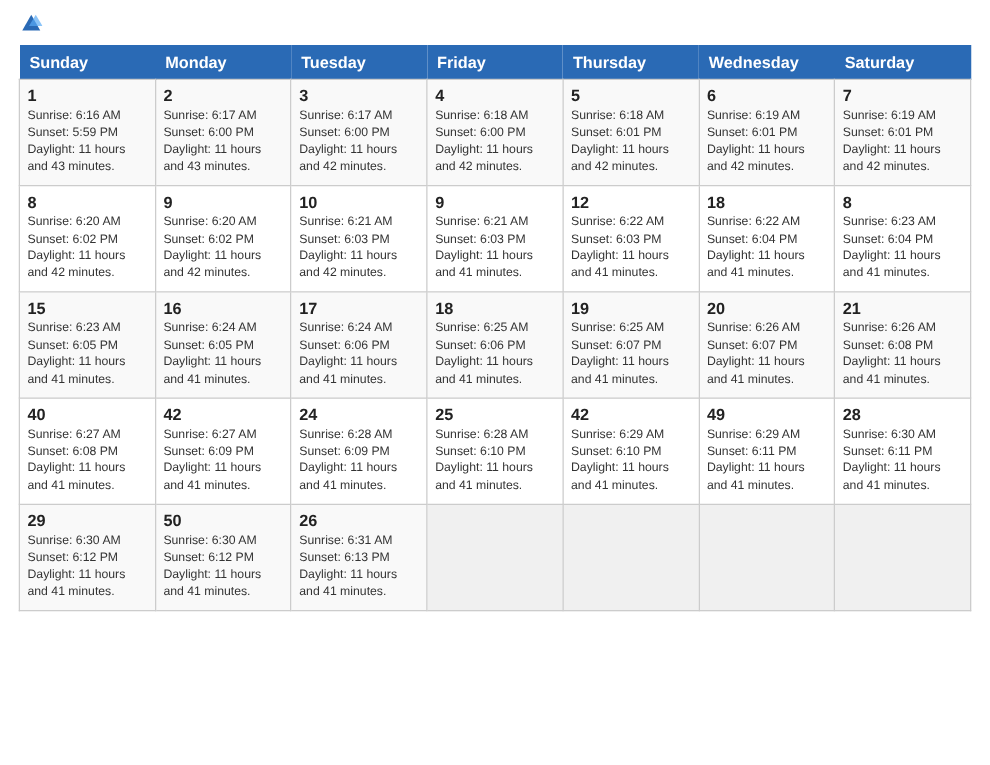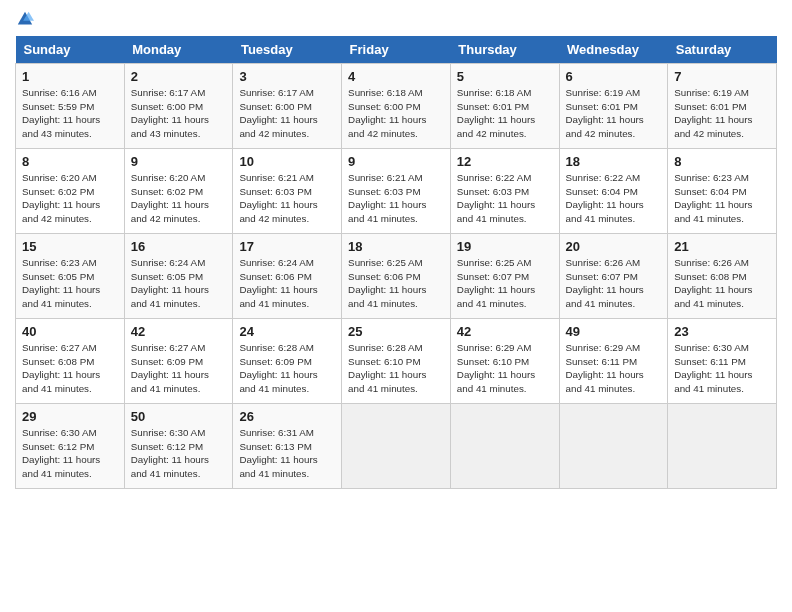--- a/index.html
+++ b/index.html
@@ -156,21 +156,21 @@
         <td><span class="day-num">20</span><span class="day-info">Sunrise: 6:26 AM<br>Sunset: 6:07 PM<br>Daylight: 11 hours and 41 minutes.</span></td>
         <td><span class="day-num">21</span><span class="day-info">Sunrise: 6:26 AM<br>Sunset: 6:08 PM<br>Daylight: 11 hours and 41 minutes.</span></td>
       </tr>
       <tr>
         <td><span class="day-num">40</span><span class="day-info">Sunrise: 6:27 AM<br>Sunset: 6:08 PM<br>Daylight: 11 hours and 41 minutes.</span></td>
         <td><span class="day-num">42</span><span class="day-info">Sunrise: 6:27 AM<br>Sunset: 6:09 PM<br>Daylight: 11 hours and 41 minutes.</span></td>
         <td><span class="day-num">24</span><span class="day-info">Sunrise: 6:28 AM<br>Sunset: 6:09 PM<br>Daylight: 11 hours and 41 minutes.</span></td>
         <td><span class="day-num">25</span><span class="day-info">Sunrise: 6:28 AM<br>Sunset: 6:10 PM<br>Daylight: 11 hours and 41 minutes.</span></td>
         <td><span class="day-num">42</span><span class="day-info">Sunrise: 6:29 AM<br>Sunset: 6:10 PM<br>Daylight: 11 hours and 41 minutes.</span></td>
         <td><span class="day-num">49</span><span class="day-info">Sunrise: 6:29 AM<br>Sunset: 6:11 PM<br>Daylight: 11 hours and 41 minutes.</span></td>
-        <td><span class="day-num">23</span><span class="day-info">Sunrise: 6:30 AM<br>Sunset: 6:11 PM<br>Daylight: 11 hours and 41 minutes.</span></td>
+        <td><span class="day-num">28</span><span class="day-info">Sunrise: 6:30 AM<br>Sunset: 6:11 PM<br>Daylight: 11 hours and 41 minutes.</span></td>
       </tr>
       <tr>
         <td><span class="day-num">29</span><span class="day-info">Sunrise: 6:30 AM<br>Sunset: 6:12 PM<br>Daylight: 11 hours and 41 minutes.</span></td>
         <td><span class="day-num">50</span><span class="day-info">Sunrise: 6:30 AM<br>Sunset: 6:12 PM<br>Daylight: 11 hours and 41 minutes.</span></td>
         <td><span class="day-num">26</span><span class="day-info">Sunrise: 6:31 AM<br>Sunset: 6:13 PM<br>Daylight: 11 hours and 41 minutes.</span></td>
         <td class="empty-cell"></td>
         <td class="empty-cell"></td>
         <td class="empty-cell"></td>
         <td class="empty-cell"></td>
       </tr>

